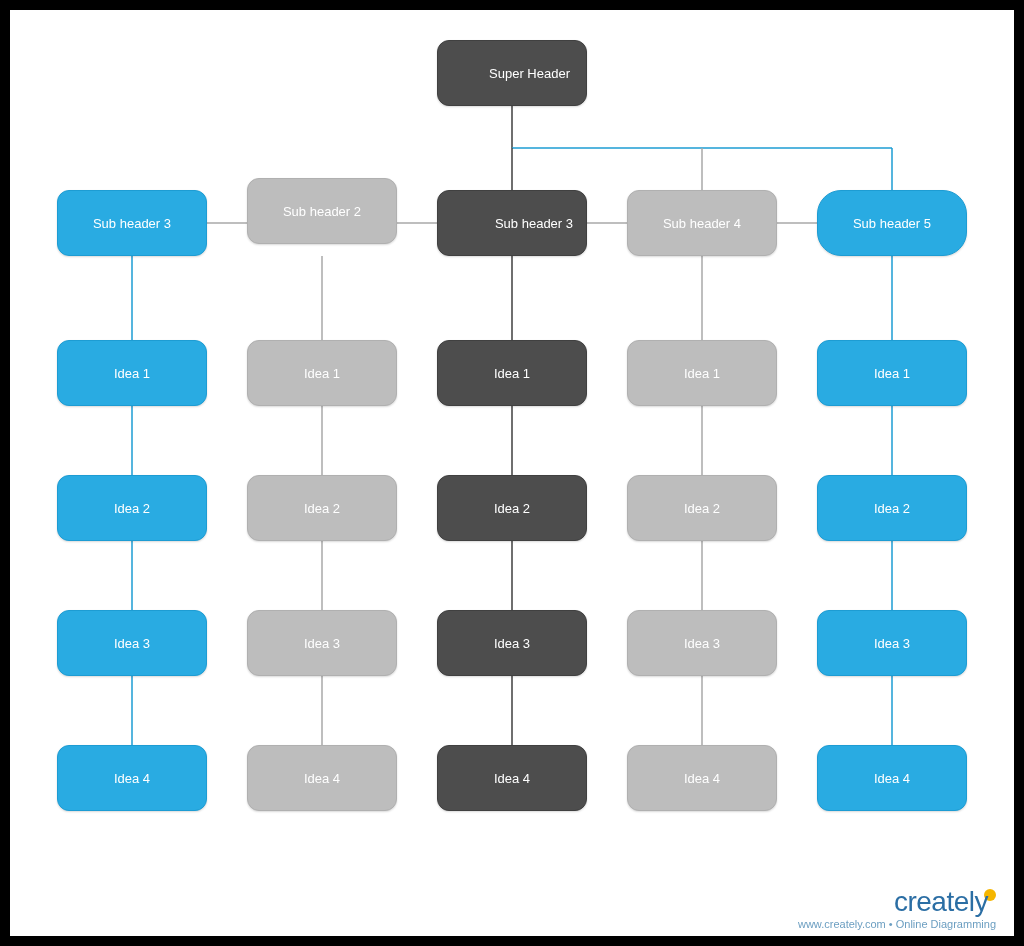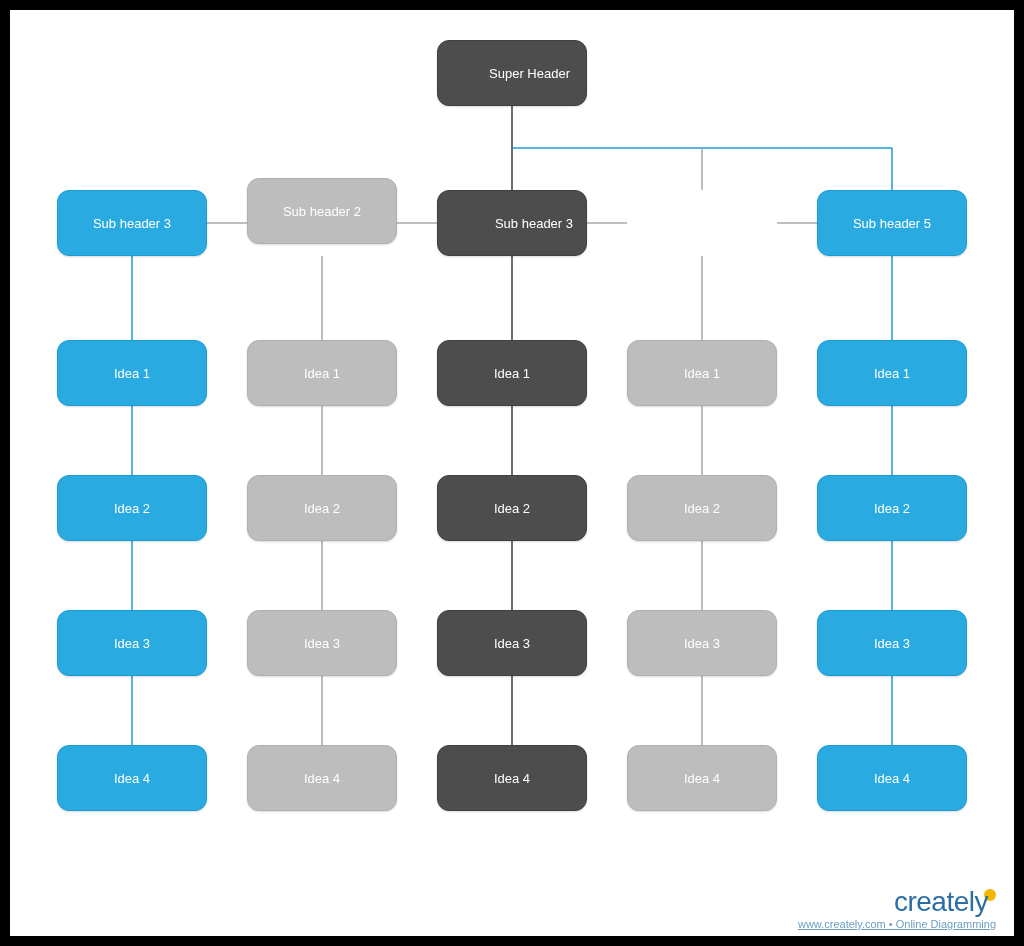--- a/index.html
+++ b/index.html
@@ -83,21 +83,20 @@
     width:12px;height:12px;
     border-radius:50%;
     background:#f5b600;
     vertical-align:top;
     margin-top:3px;
     margin-left:-4px;
   }
   .logo .tag{
     font-size:11px;
     color:#6b9ec1;
-    text-decoration:underline;
   }
 </style>
 </head>
 <body>
 
 <div class="frame">
   <div class="diagram" id="diagram">
     <svg class="connectors" id="connectors">
         <line x1="502" y1="96" x2="502" y2="138" stroke="#3f3f3f" stroke-width="1.5"></line>
         <line x1="502" y1="138" x2="882" y2="138" stroke="#1d9cd3" stroke-width="1.5"></line>
@@ -139,25 +138,26 @@
       <div class="node grey" style="left: 237px; top: 168px;">Sub header 2</div>
       <div class="node grey" style="left: 237px; top: 330px;">Idea 1</div>
       <div class="node grey" style="left: 237px; top: 465px;">Idea 2</div>
       <div class="node grey" style="left: 237px; top: 600px;">Idea 3</div>
       <div class="node grey" style="left: 237px; top: 735px;">Idea 4</div>
       <div class="node dark" style="left: 427px; top: 180px; padding-left: 44px;">Sub header 3</div>
       <div class="node dark" style="left: 427px; top: 330px;">Idea 1</div>
       <div class="node dark" style="left: 427px; top: 465px;">Idea 2</div>
       <div class="node dark" style="left: 427px; top: 600px;">Idea 3</div>
       <div class="node dark" style="left: 427px; top: 735px;">Idea 4</div>
+      <div class="node grey" style="left: 617px; top: 180px;">Sub header 4</div>
       <div class="node grey" style="left: 617px; top: 330px;">Idea 1</div>
       <div class="node grey" style="left: 617px; top: 465px;">Idea 2</div>
       <div class="node grey" style="left: 617px; top: 600px;">Idea 3</div>
       <div class="node grey" style="left: 617px; top: 735px;">Idea 4</div>
-      <div class="node blue" style="left: 807px; top: 180px;">Sub header 5</div>
+      <div class="node blue" style="left: 807px; top: 180px; border-radius: 24px;">Sub header 5</div>
       <div class="node blue" style="left: 807px; top: 330px;">Idea 1</div>
       <div class="node blue" style="left: 807px; top: 465px;">Idea 2</div>
       <div class="node blue" style="left: 807px; top: 600px;">Idea 3</div>
       <div class="node blue" style="left: 807px; top: 735px;">Idea 4</div>
     </div>
 
   <div class="logo">
     <span class="brand">creately</span><span class="bulb"></span>
     <div class="tag">www.creately.com • Online Diagramming</div>
   </div>

